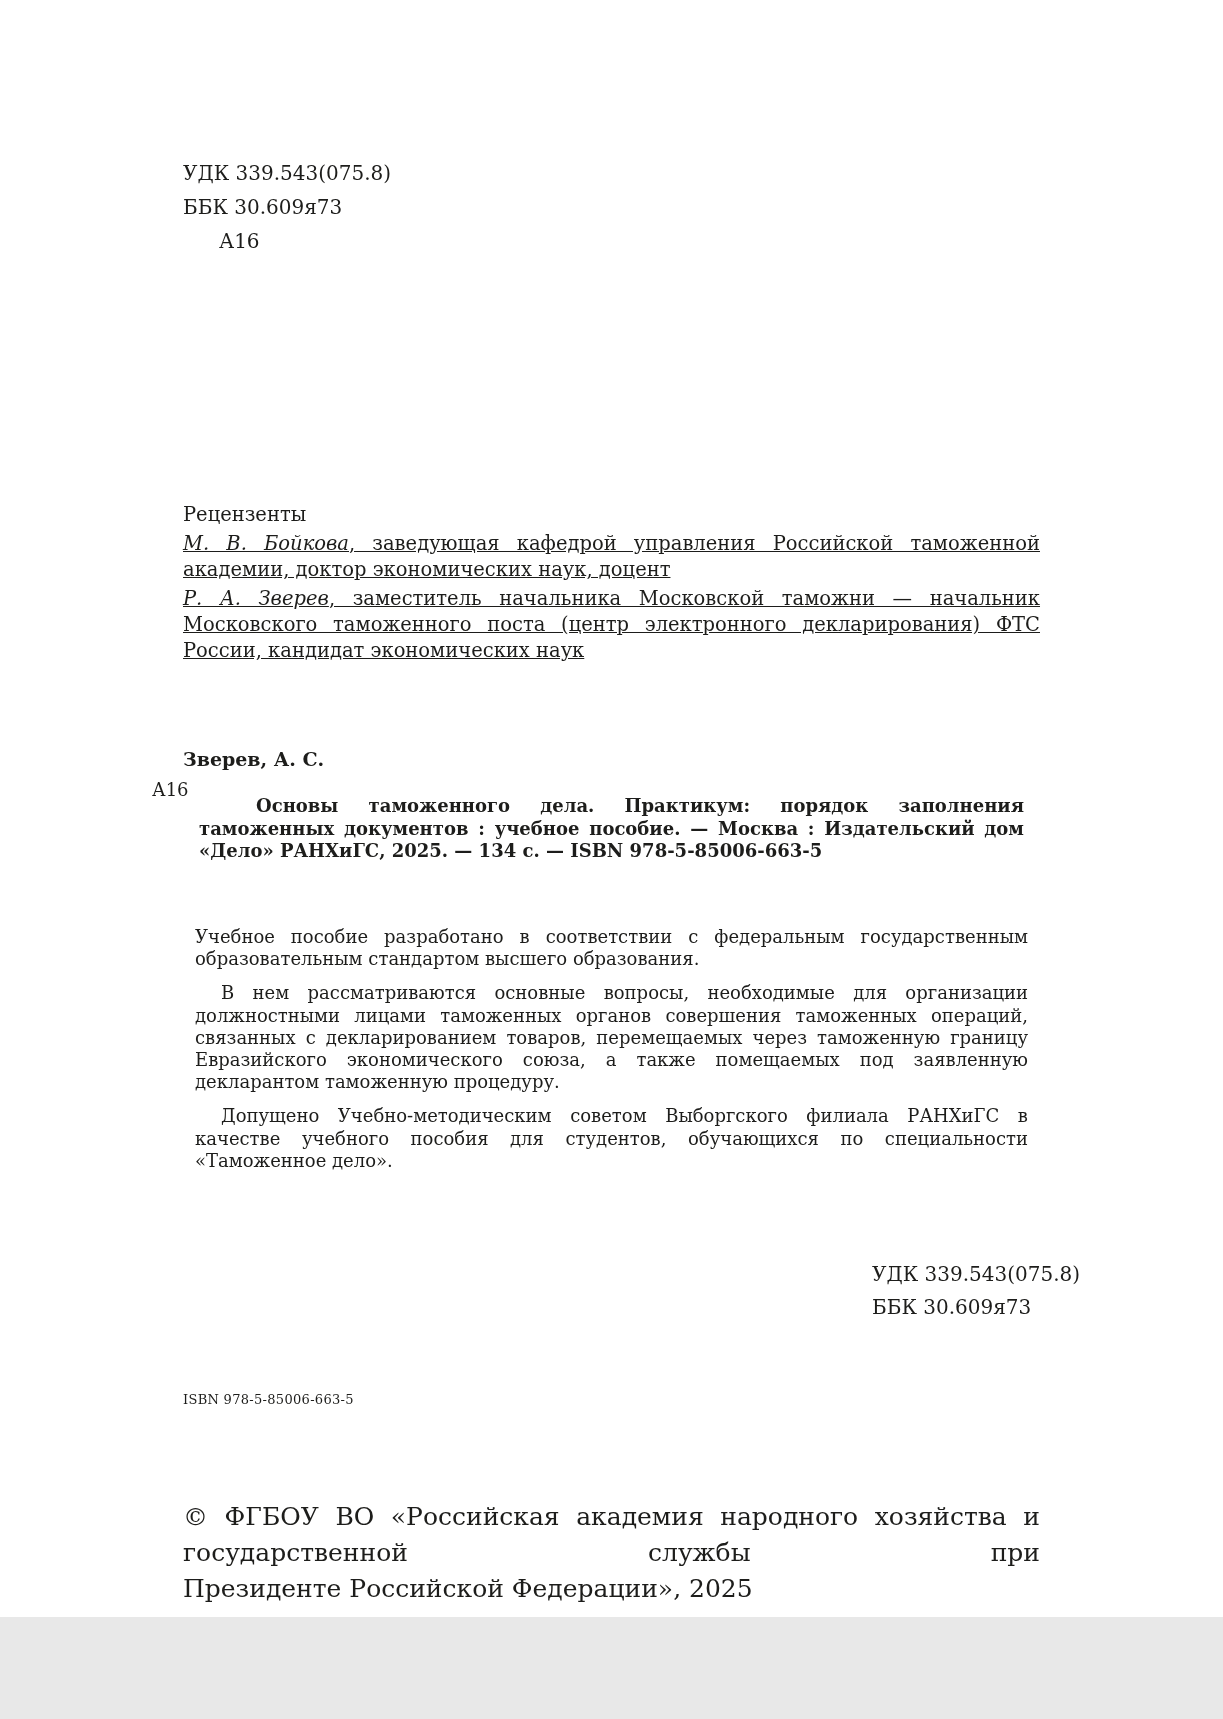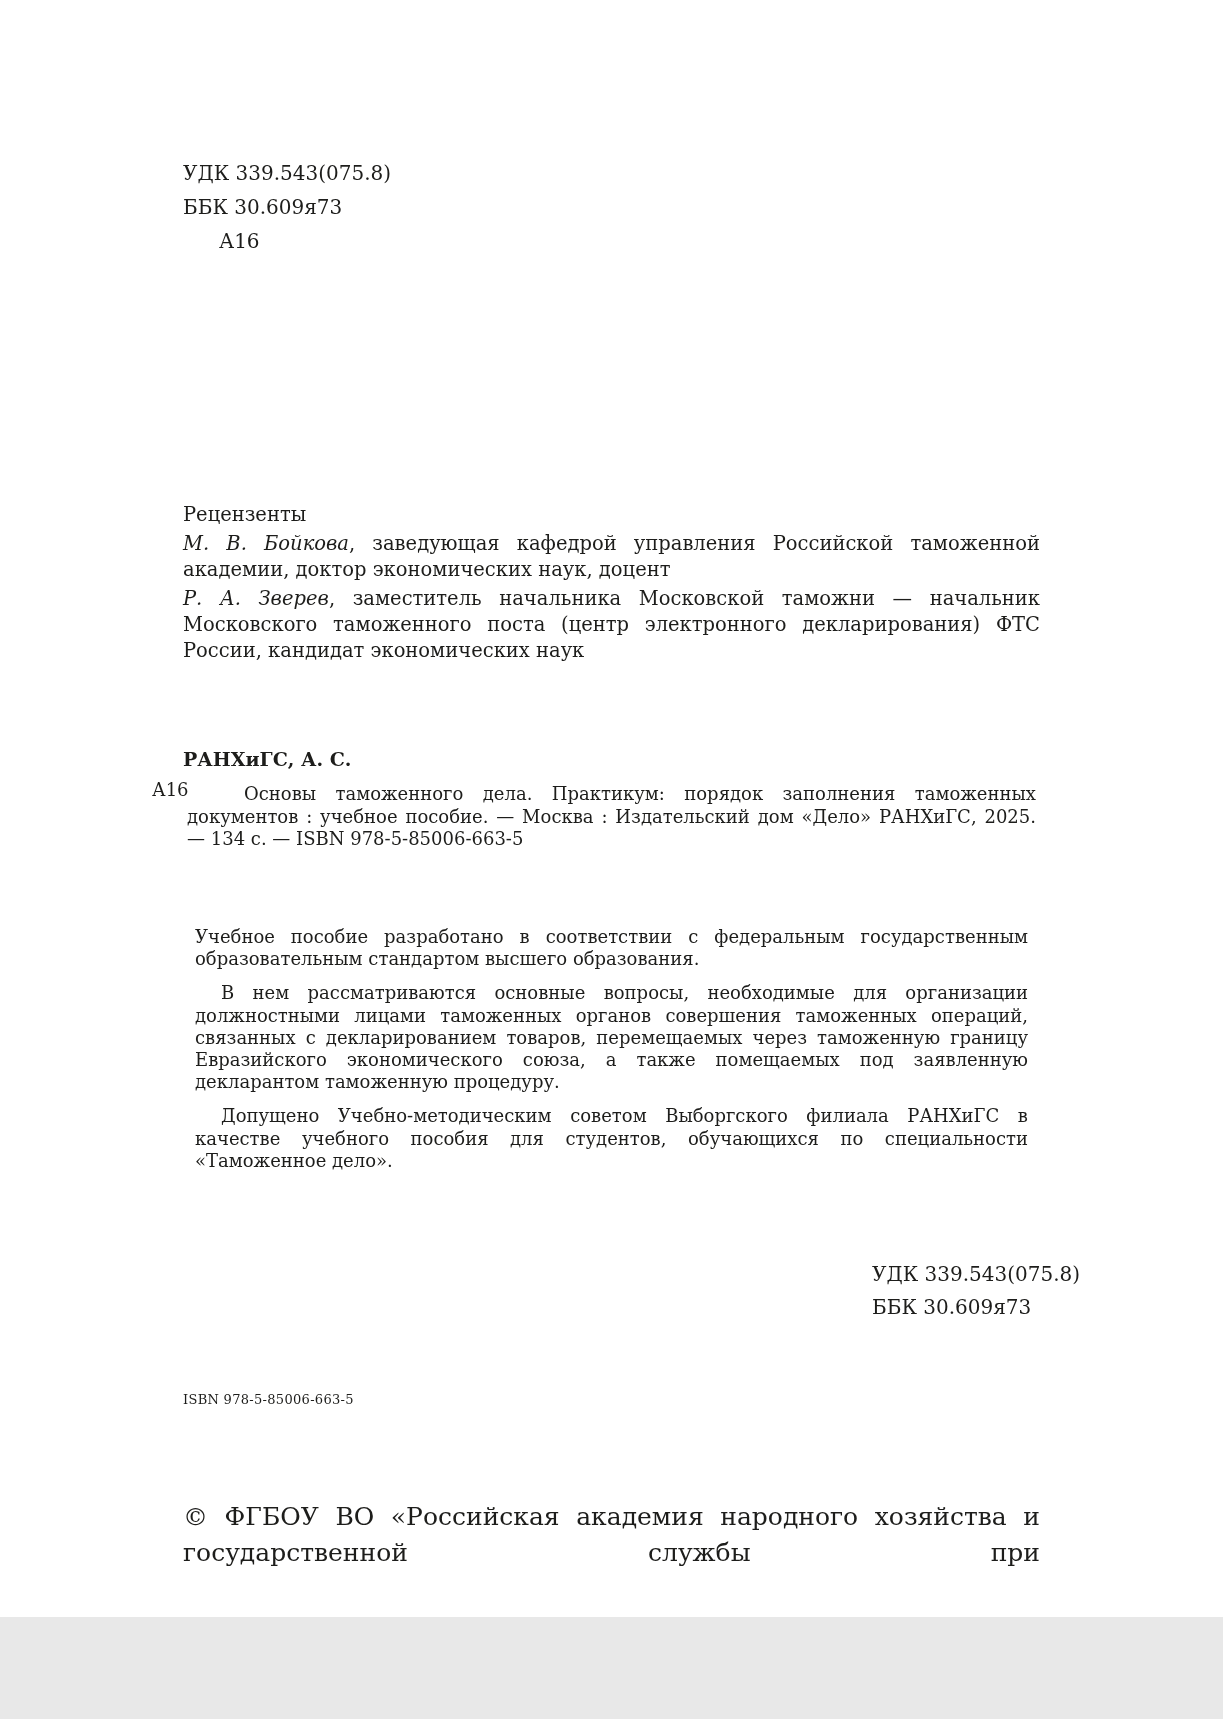--- a/index.html
+++ b/index.html
@@ -37,20 +37,21 @@
     font-size: 19.5px;
     line-height: 26px;
   }
   .reviewers .heading {
     font-weight: normal;
   }
   .reviewers p {
     margin: 3px 0 0 0;
     text-align: justify;
     hyphens: manual;
+    text-decoration: underline;
   }
   .reviewers .name {
     font-style: italic;
   }
   
   .author-line {
     top: 748px;
     font-size: 19px;
     font-weight: bold;
   }
@@ -59,24 +60,25 @@
     top: 779px;
     font-size: 18px;
     line-height: 22.5px;
   }
   .bib .bib-code {
     position: absolute;
     left: -31px;
     top: 0;
   }
   .bib .bib-text {
-    margin: 4px;
+    margin: 16px;
     text-indent: 57px;
     text-align: justify;
     hyphens: manual;
+    font-weight: bold;
   }
   
   .annotation {
     top: 914px;
     font-size: 18px;
     line-height: 22.2px;
   }
   .annotation p {
     margin: 12px;
     text-align: justify;
@@ -121,21 +123,21 @@
     <div>ББК 30.609я73</div>
     <div class="code-indent">А16</div>
   </div>
 
   <div class="block reviewers">
     <div class="heading">Рецензенты</div>
     <p><span class="name">М. В. Бойкова</span><span>, заведующая кафедрой управления Российской таможенной академии, доктор экономических наук, доцент</span></p>
     <p><span class="name">Р. А. Зверев</span><span>, заместитель начальника Московской таможни — начальник Московского таможенного поста (центр электронного декларирования) ФТС России, кандидат экономических наук</span></p>
   </div>
 
-  <div class="block author-line">РАНХиГС, А. С.</div>
+  <div class="block author-line">Зверев, А. С.</div>
 
   <div class="block bib">
     <span class="bib-code">А16</span>
     <p class="bib-text">Основы таможенного дела. Практикум: порядок заполнения таможенных документов : учебное пособие. — Москва : Издательский дом «Дело» РАНХиГС, 2025. — 134 с. — ISBN 978-5-85006-663-5</p>
   </div>
 
   <div class="block annotation">
     <p class="first">Учебное пособие разработано в соответствии с федеральным государственным образователь­ным стандартом высшего образования.</p>
     <p>В нем рассматриваются основные вопросы, необходимые для организации должностными лицами таможенных органов совершения таможенных операций, связанных с декларировани­ем товаров, перемещаемых через таможенную границу Евразийского экономического союза, а также помещаемых под заявленную декларантом таможенную процедуру.</p>
     <p>Допущено Учебно-методическим советом Выборгского филиала РАНХиГС в качестве учеб­ного пособия для студентов, обучающихся по специальности «Таможенное дело».</p>
@@ -143,15 +145,16 @@
 
   <div class="block bottom-codes">
     <div>УДК 339.543(075.8)</div>
     <div>ББК 30.609я73</div>
   </div>
 
   <div class="block isbn-line">ISBN 978-5-85006-663-5</div>
 
   <div class="block copyright">
     <div class="just">© ФГБОУ ВО «Российская академия народного хозяйства и государственной службы при</div>
+    <div>Президенте Российской Федерации», 2025</div>
   </div>
 
 </div>
 
 </body></html>

